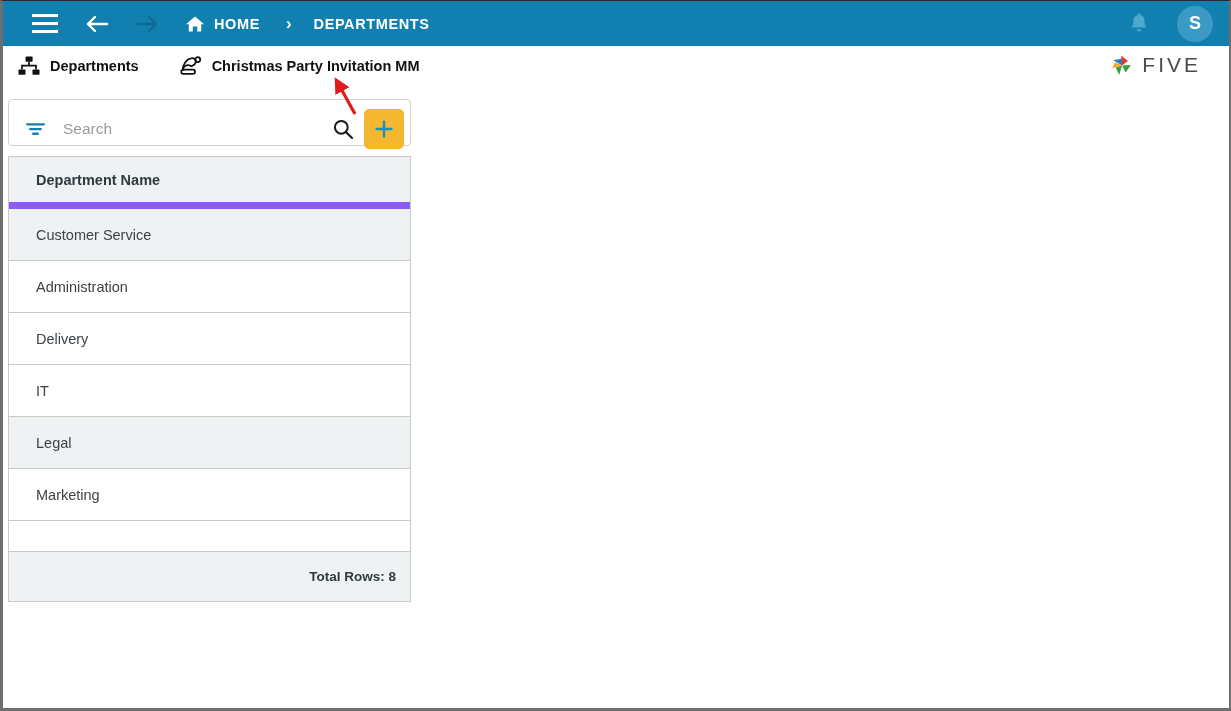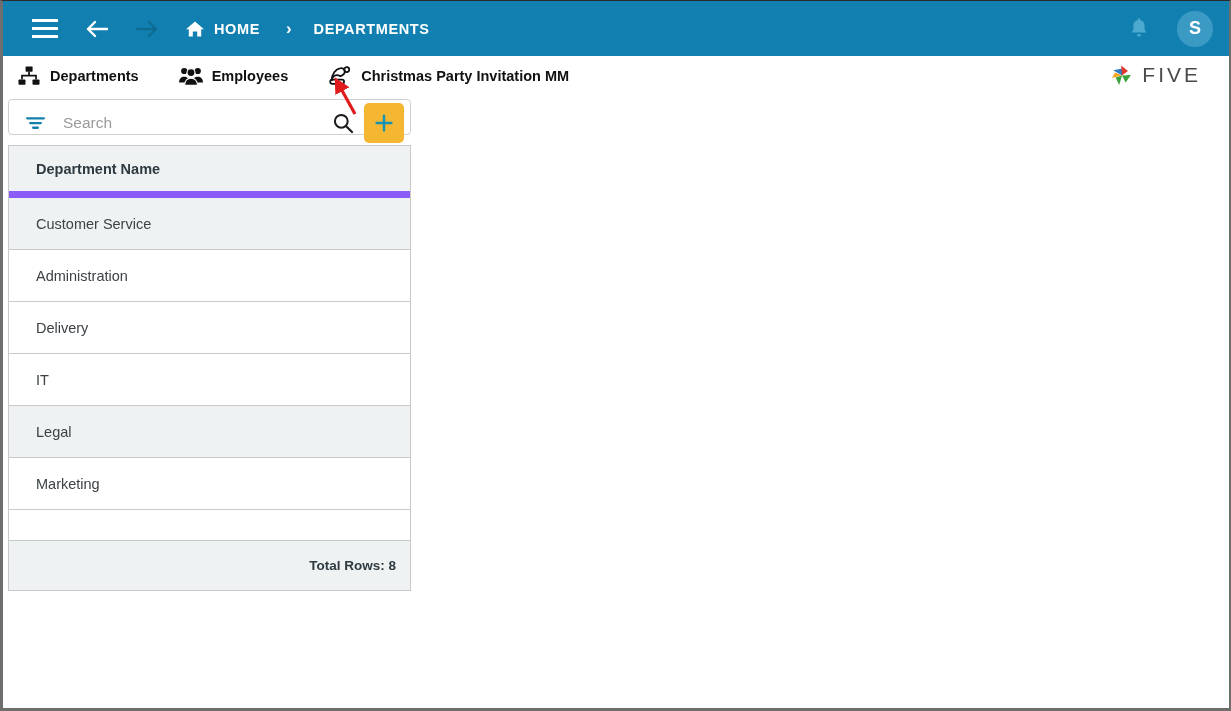--- a/index.html
+++ b/index.html
@@ -15,21 +15,21 @@
     background: #ffffff;
     border-left: 3px solid #6e6e6e;
     border-right: 2px solid #6e6e6e;
     border-bottom: 3px solid #6e6e6e;
     border-top: 1px solid #2a2a2a;
     overflow: hidden;
   }
 
   
   .topbar {
-    height: 55px;
+    height: 45px;
     background: #1180b0;
     display: flex;
     align-items: center;
     padding: 0 16px 0 20px;
     position: relative;
   }
   .topbar-left { display: flex; align-items: center; gap: 0px; }
   .icon-btn {
     width: 44px; height: 44px;
     display: flex; align-items: center; justify-content: center;
@@ -103,21 +103,21 @@
   }
 
   
   .left-panel {
     position: absolute;
     left: 5px;
     top: 98px;
     width: 403px;
   }
   .search-box {
-    height: 36px;
+    height: 47px;
     border: 1px solid #cfcfcf;
     border-radius: 4px;
     background: #ffffff;
     display: flex;
     align-items: center;
     padding: 12px 6px 0 16px;
     position: relative;
   }
   .filter-icon { width: 22px; height: 18px; display:flex; align-items:center; justify-content:center; cursor:pointer; }
   .search-input {
@@ -267,33 +267,20 @@
         <svg width="22" height="20" viewBox="0 0 22 20">
           <rect x="7.6" y="0.5" width="7" height="5.2" rx="0.8" fill="#111"></rect>
           <rect x="0.5" y="13.5" width="7" height="5.2" rx="0.8" fill="#111"></rect>
           <rect x="14.5" y="13.5" width="7" height="5.2" rx="0.8" fill="#111"></rect>
           <path d="M11 5.7 V9.6 M4 13.5 V9.6 H18 V13.5" stroke="#111" stroke-width="1.7" fill="none"></path>
         </svg>
       </span>
       <span class="tab-label">Departments</span>
     </div>
 
-    <div class="tab">
-      <span class="tab-icon">
-        <svg width="24" height="20" viewBox="0 0 24 20">
-          <circle cx="5.2" cy="5" r="3.1" fill="#111"></circle>
-          <circle cx="18.8" cy="5" r="3.1" fill="#111"></circle>
-          <path d="M0 16.5 C0 12.8 2.4 10.8 5.2 10.8 C8 10.8 10.4 12.8 10.4 16.5 Z" fill="#111"></path>
-          <path d="M13.6 16.5 C13.6 12.8 16 10.8 18.8 10.8 C21.6 10.8 24 12.8 24 16.5 Z" fill="#111"></path>
-          <circle cx="12" cy="6.6" r="4" fill="#111" stroke="#fff" stroke-width="1.1"></circle>
-          <path d="M5.6 19.4 C5.6 14.6 8.5 12.1 12 12.1 C15.5 12.1 18.4 14.6 18.4 19.4 Z" fill="#111" stroke="#fff" stroke-width="1.1"></path>
-        </svg>
-      </span>
-      <span class="tab-label">Employees</span>
-    </div>
 
     <div class="tab">
       <span class="tab-icon">
         <svg width="26" height="22" viewBox="0 0 26 22" fill="none">
           <path d="M4.2 15.2 C4.2 9.0 8.0 3.4 13.6 2.6 C16.4 2.2 18.2 3.9 18.2 6.0 C18.2 8.4 16.2 10.0 13.4 11.2" stroke="#111" stroke-width="1.9" stroke-linecap="round" stroke-linejoin="round"></path>
           <path d="M4.2 15.2 C4.2 11.2 8.6 8.4 13.4 11.2" stroke="#111" stroke-width="1.9" stroke-linecap="round" stroke-linejoin="round"></path>
           <rect x="2.4" y="14.9" width="15.0" height="4.6" rx="2.3" stroke="#111" stroke-width="1.9" fill="none"></rect>
           <circle cx="20.3" cy="4.0" r="2.7" stroke="#111" stroke-width="1.9" fill="none"></circle>
         </svg>
       </span>

